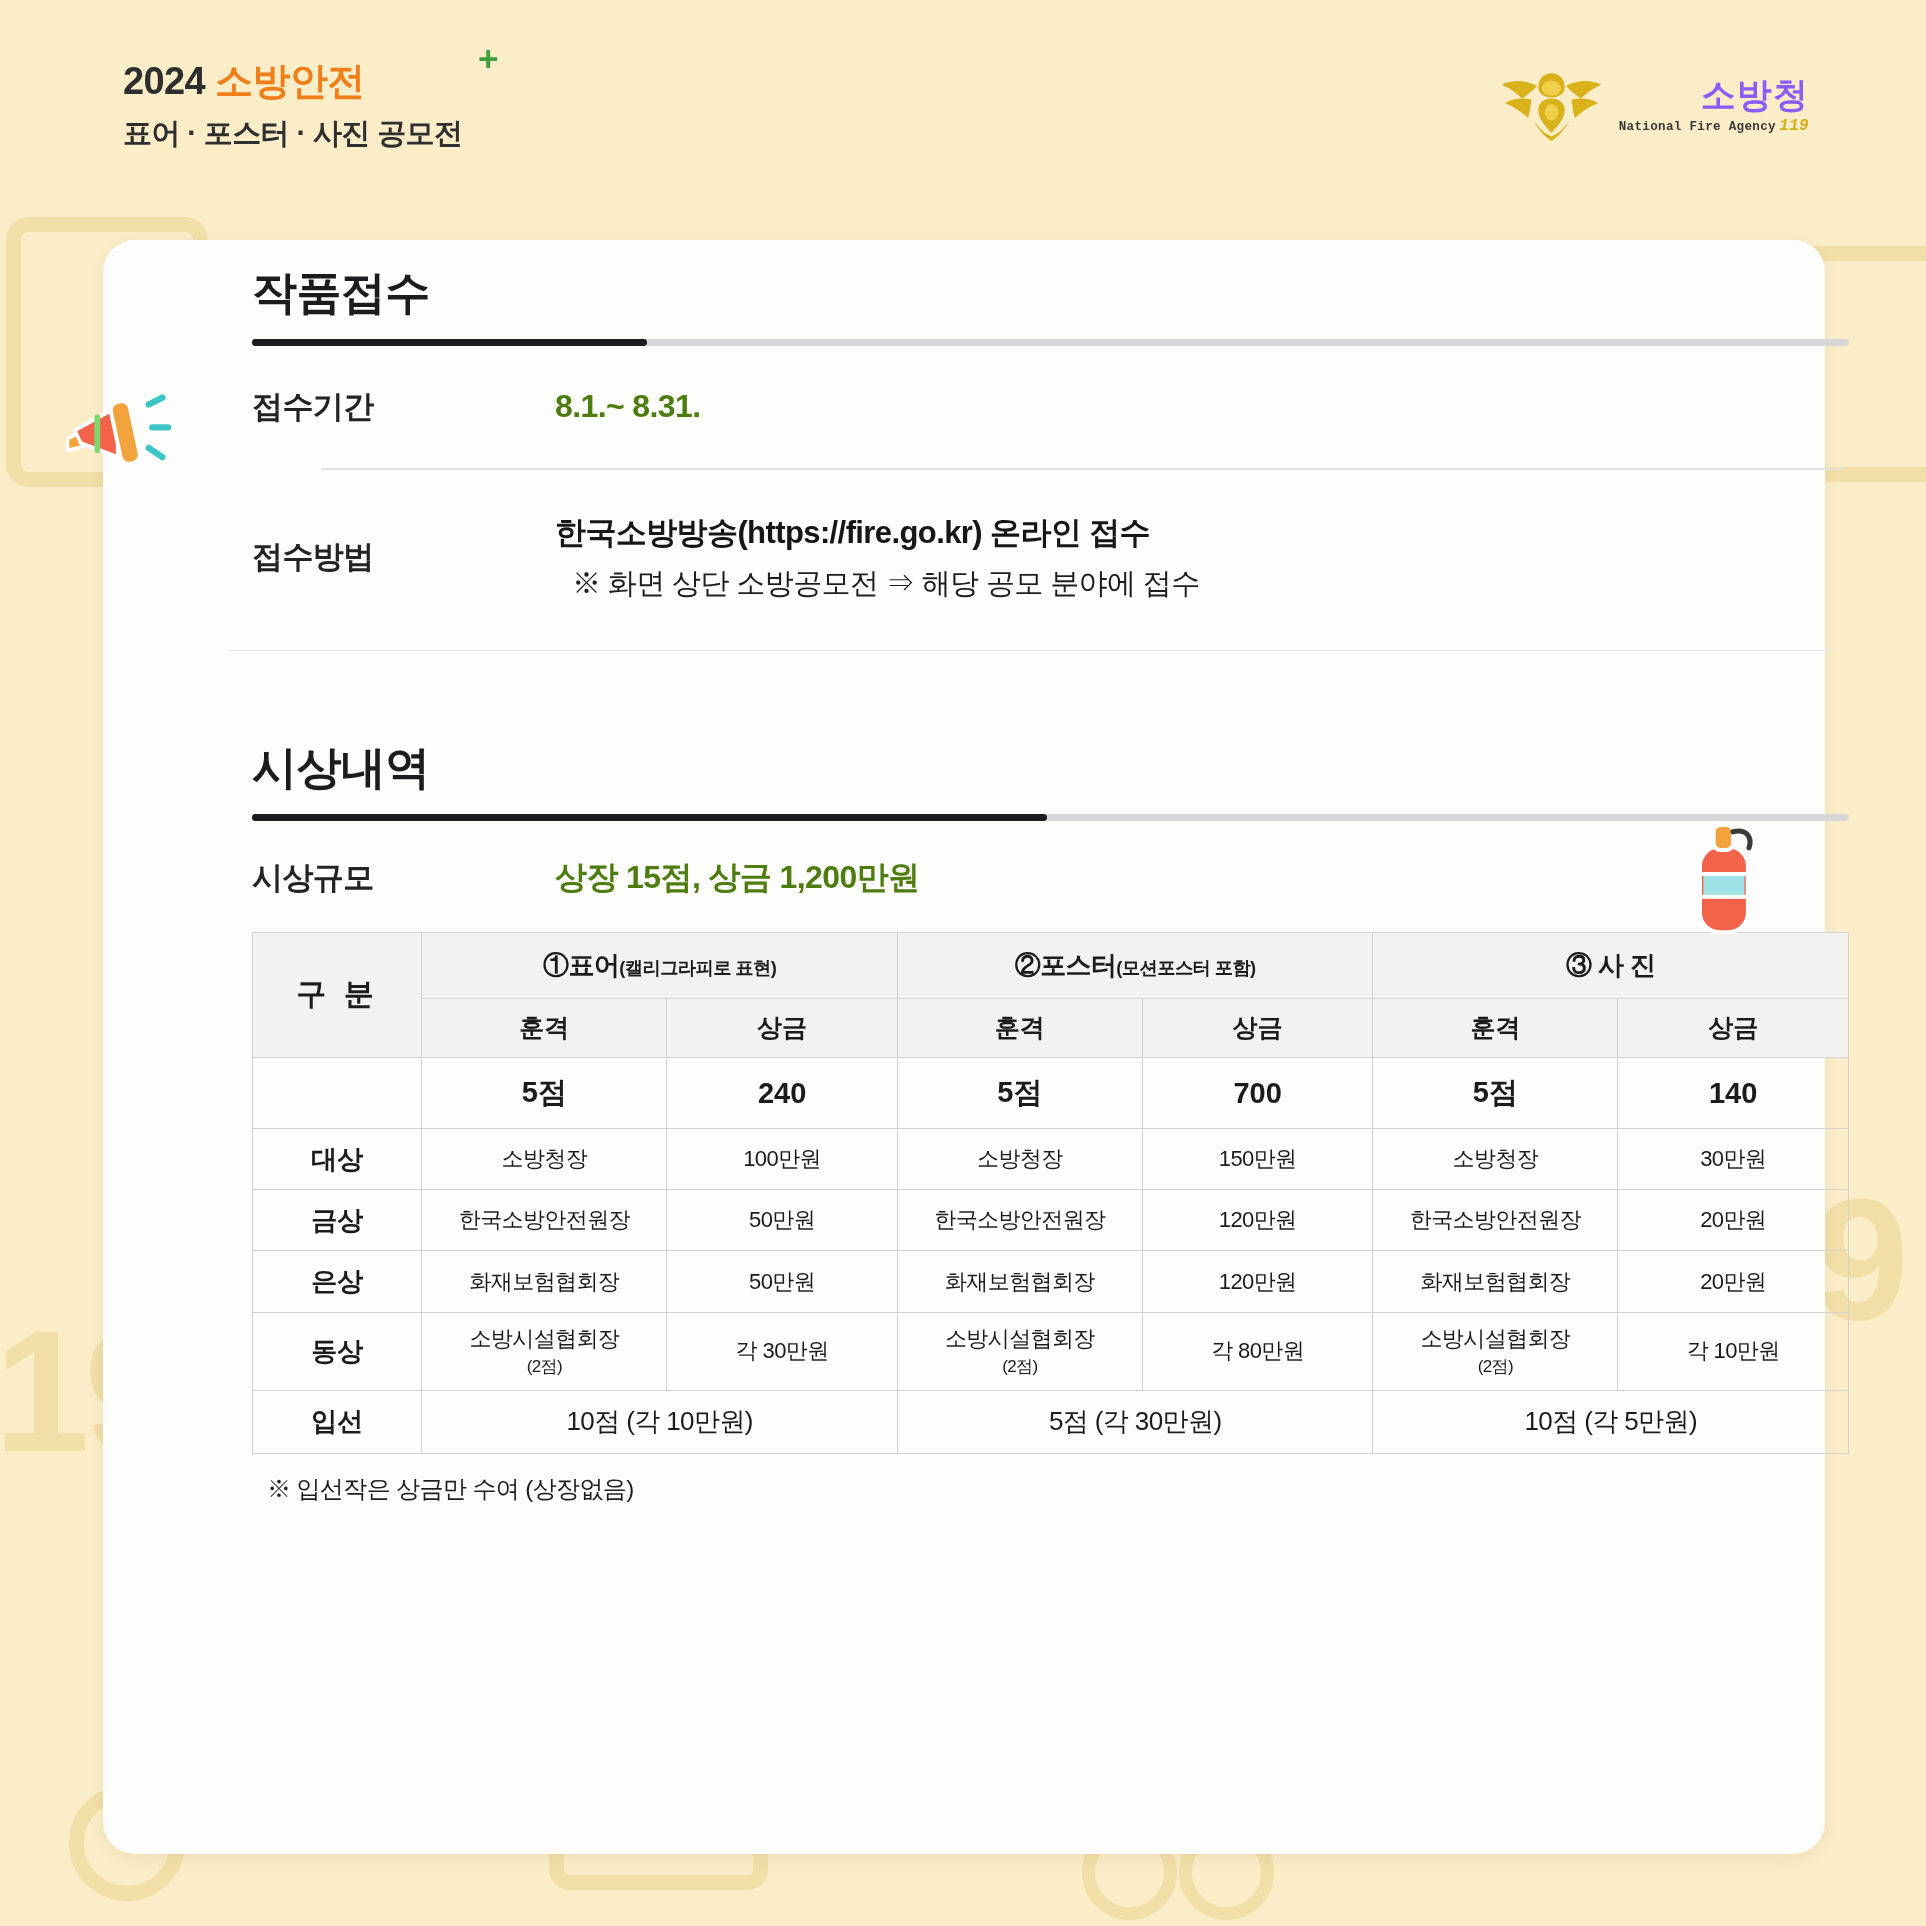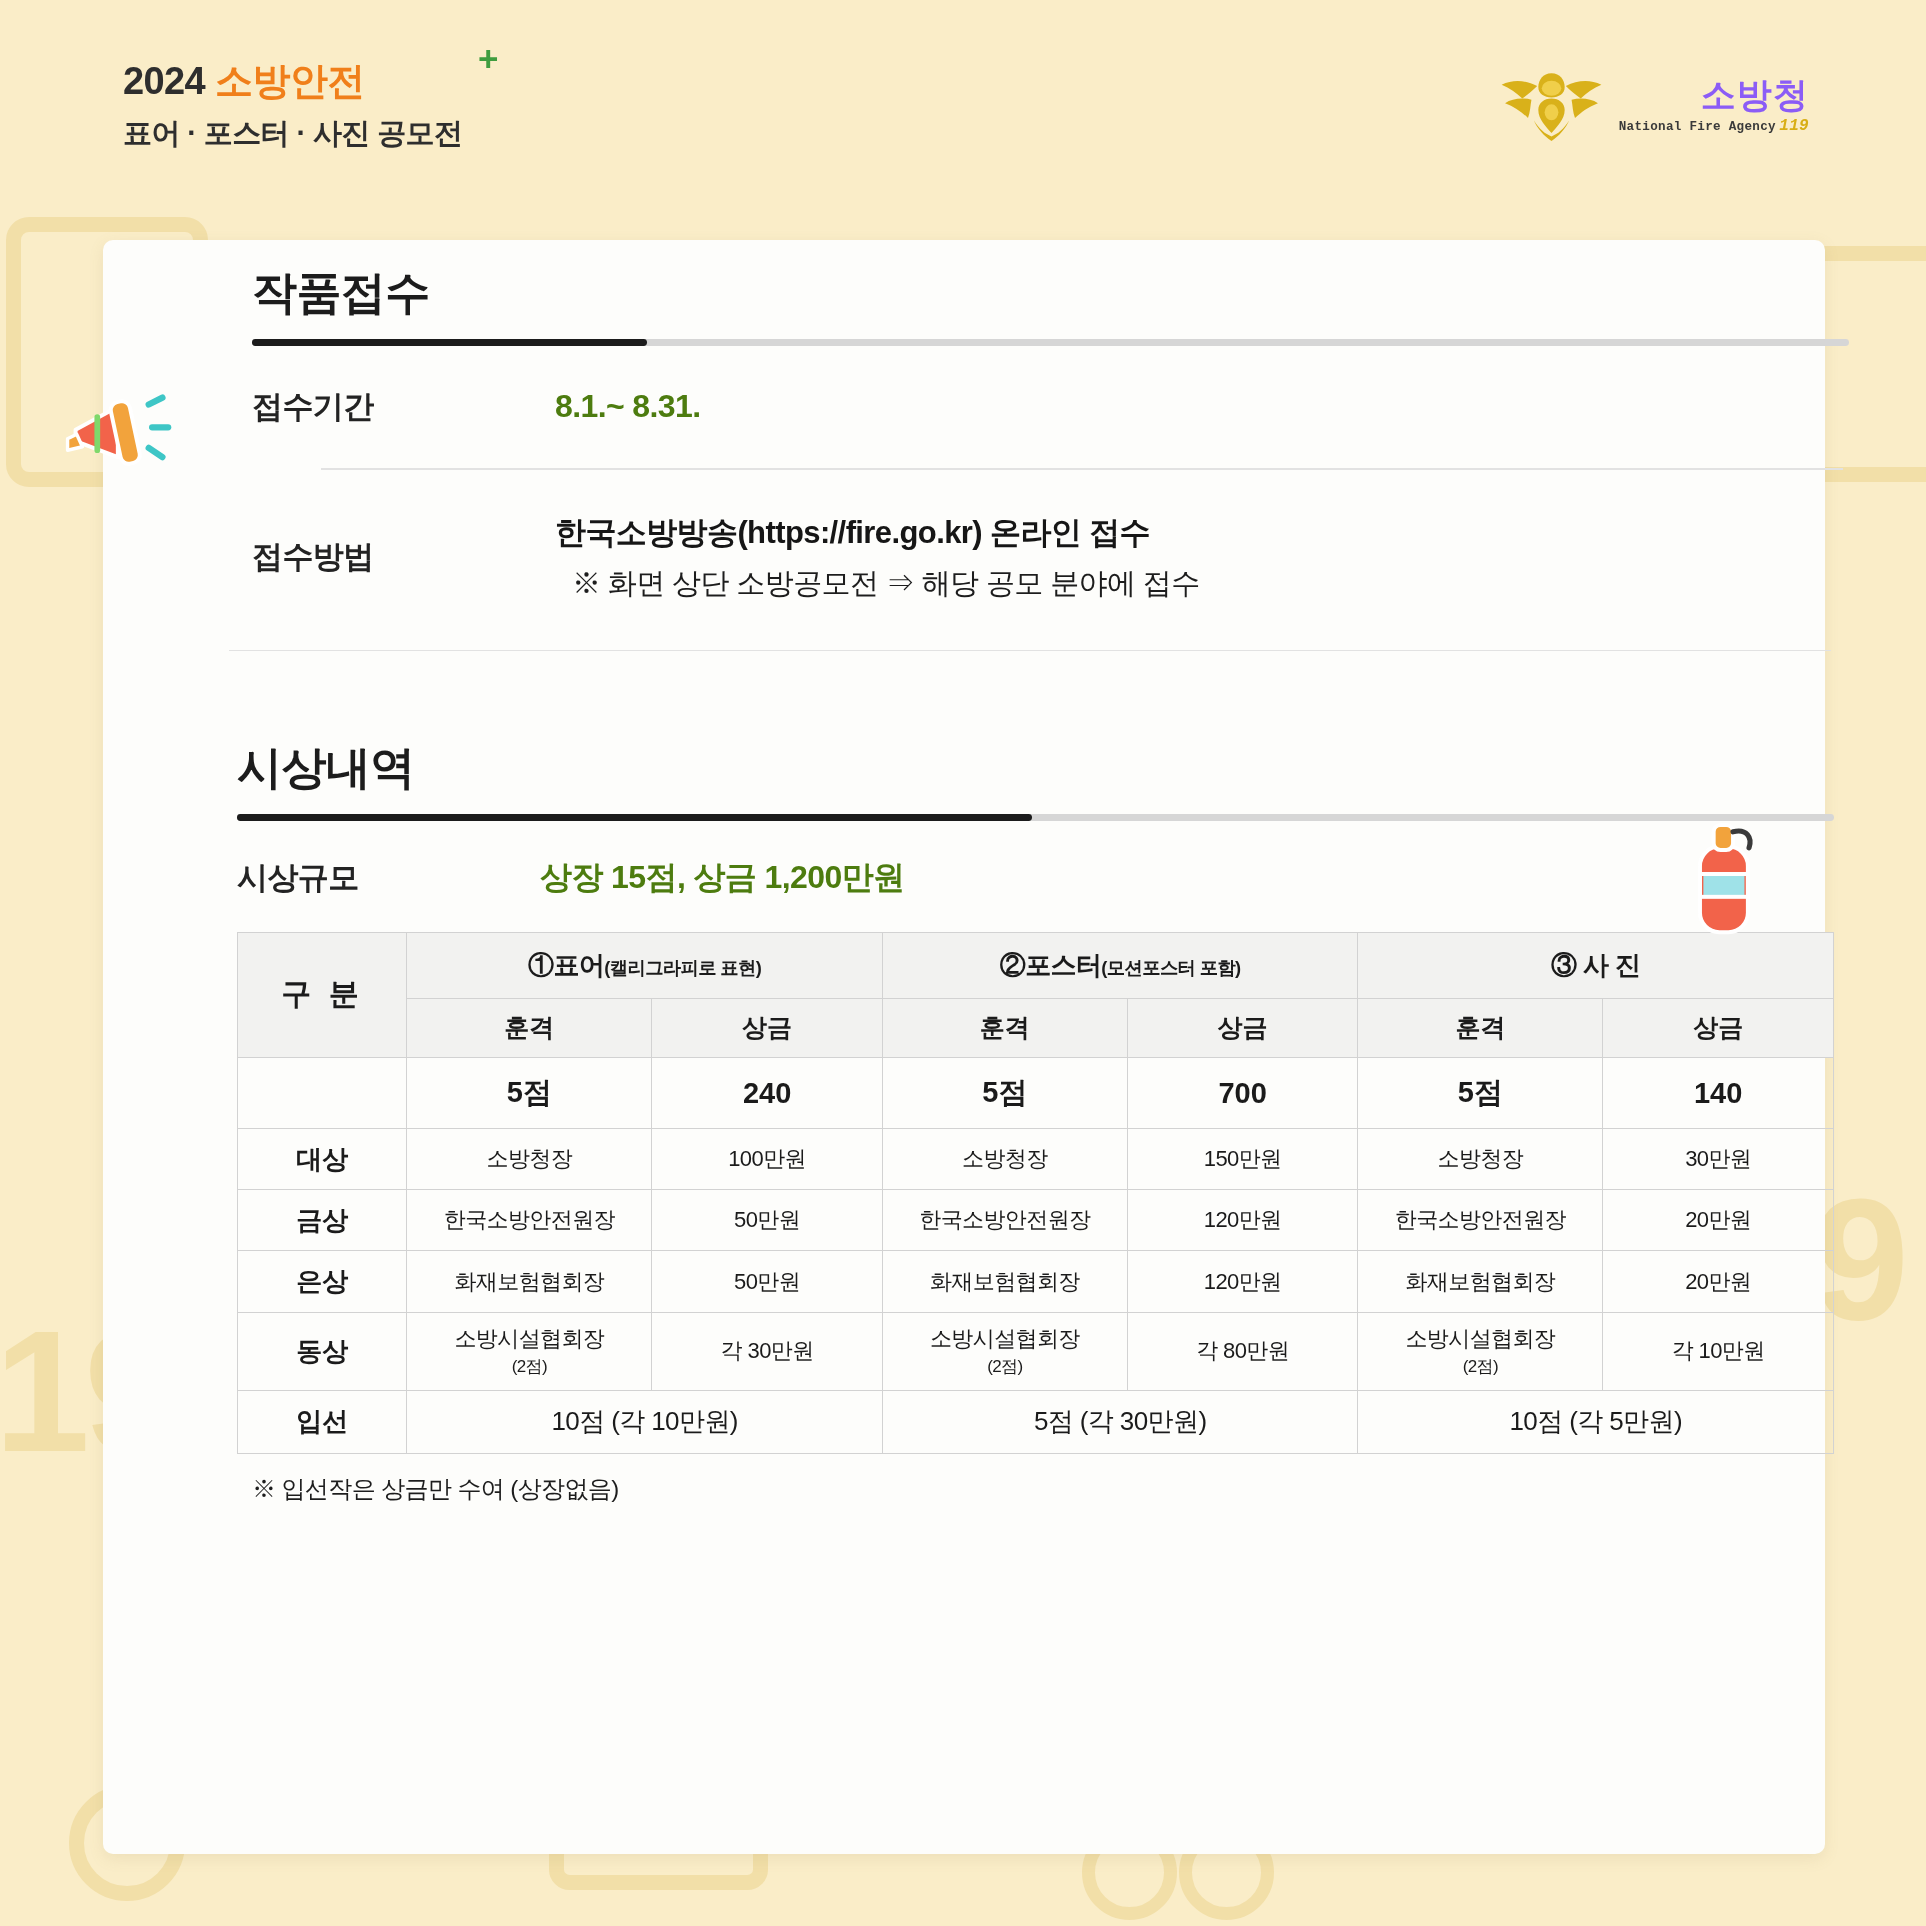--- a/index.html
+++ b/index.html
@@ -153,21 +153,21 @@
   }
 
   
   .card {
     position: absolute;
     left: 103px;
     top: 240px;
     width: 1722px;
     height: 1614px;
     background: #fdfdfb;
-    border-radius: 10px;
+    border-radius: 32px;
     box-shadow: 0 4.6px 15px rgba(150,130,80,0.12);
   }
 
   .section-title {
     font-size: 45px;
     font-weight: 800;
     color: #1c1c1c;
     letter-spacing: -0.6px;
   }
   .rule {
@@ -403,21 +403,21 @@
         <rect x="92" y="42" width="34" height="110" rx="14" fill="#f2a33c" stroke="#ffffff" stroke-width="7" transform="rotate(-12 109 97)"></rect>
         <path d="M24 100 L8 108 L8 128 L34 122 Z" fill="#f2a33c" stroke="#ffffff" stroke-width="6" stroke-linejoin="round"></path>
         <path d="M150 48 L174 36" stroke="#3ec6c6" stroke-width="11" stroke-linecap="round"></path>
         <path d="M156 88 L184 88" stroke="#3ec6c6" stroke-width="11" stroke-linecap="round"></path>
         <path d="M150 124 L174 140" stroke="#3ec6c6" stroke-width="11" stroke-linecap="round"></path>
         <path d="M60 70 L60 128" stroke="#7fd86b" stroke-width="10" stroke-linecap="round"></path>
       </g>
     </svg>
   </div>
 
-  <div style="position:absolute; left:134px; top:498px;">
+  <div style="position:absolute; left:149px; top:498px;">
     <div class="section-title">시상내역</div>
     <div class="rule long"></div>
 
     <div class="row" style="margin-top:35px;">
       <div class="row-label">시상규모</div>
       <div class="row-value">상장 15점, 상금 1,200만원</div>
     </div>
 
     <table class="awards-table" style="margin-top:32px;">
       <colgroup>

